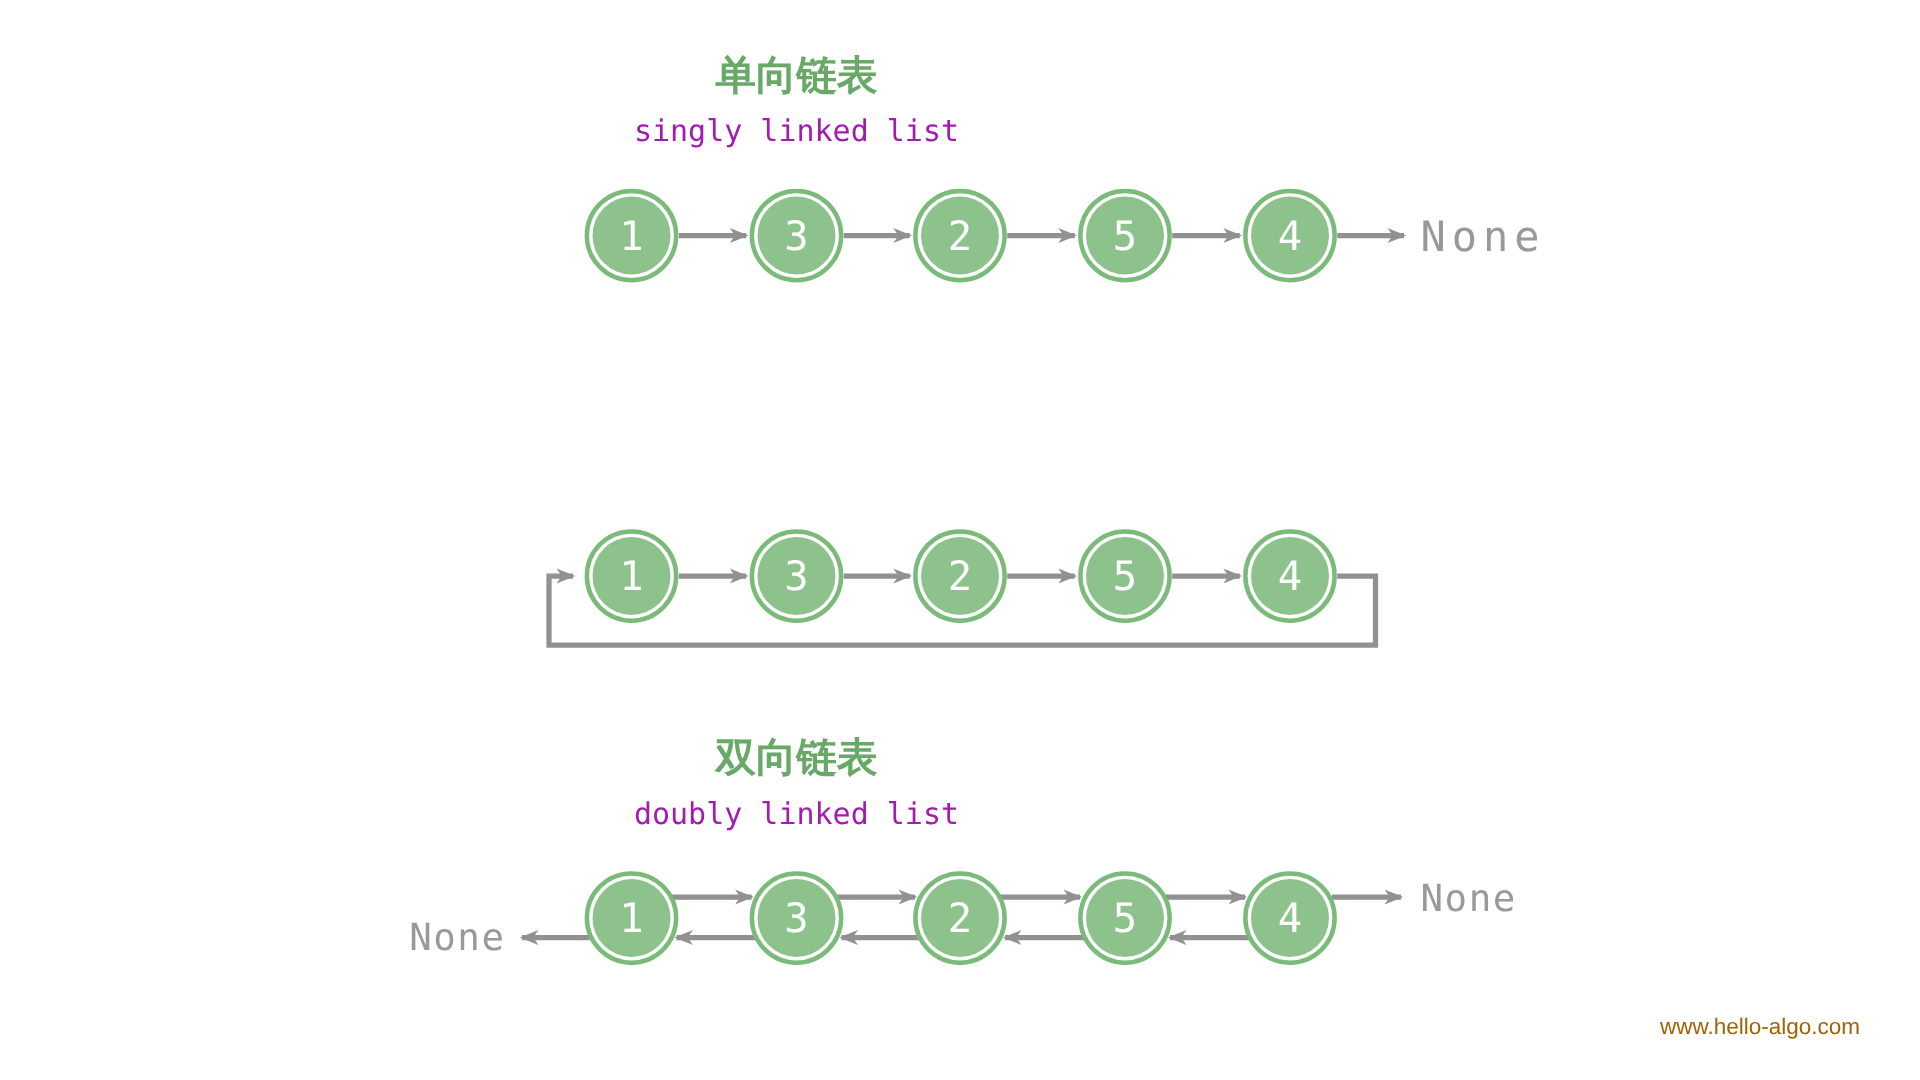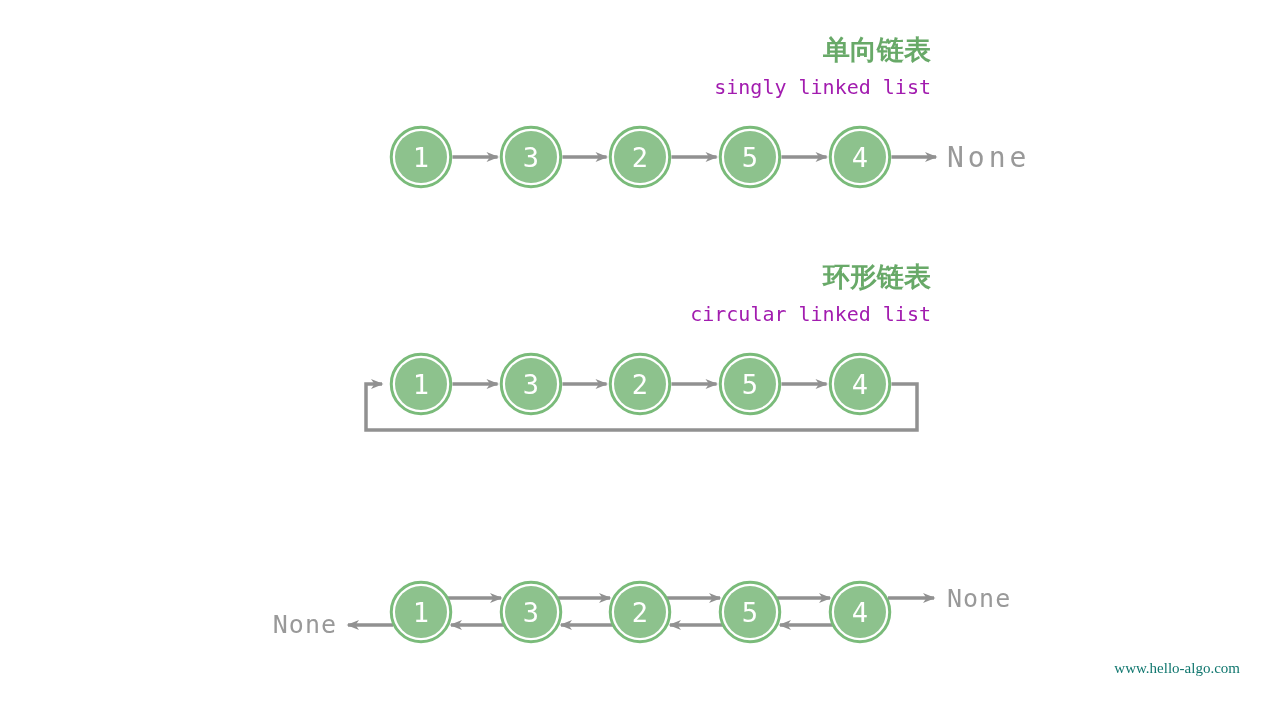--- a/index.html
+++ b/index.html
@@ -6,21 +6,21 @@
   .canvas{
     position:relative;
     width:1280px;height:720px;
     background:#ffffff;
     overflow:hidden;
     font-family:"DejaVu Sans Mono", monospace;
   }
   .sec-head{
     position:absolute;
     left:131px;width:800px;
-    text-align:right;
+    text-align:center;
   }
   .sec-head .zh{
     margin:0;
     font-family:"Liberation Sans", sans-serif;
     font-size:27px;
     line-height:30px;
     font-weight:700;
     color:#68A968;
   }
   .sec-head .en{
@@ -29,41 +29,41 @@
     font-size:20px;
     line-height:26px;
     color:#a21caf;
   }
   #head-singly{top:35px;}
   #head-circular{top:262px;}
   #head-doubly{top:490px;}
   svg.diagram{position:absolute;left:0;top:0;}
   .watermark{
     position:absolute;
-    right:40px;top:660px;
-    font-family:Liberation Serif, serif;
+    right:40px;top:676px;
+    font-family:Liberation Sans, sans-serif;
     font-size:15px;
-    color:#0f766e;
+    color:#a16207;
   }
 </style>
 </head>
 <body>
 
 <div class="canvas">
 
   <header class="sec-head" id="head-singly">
     <h2 class="zh">单向链表</h2>
     <div class="en">singly linked list</div>
   </header>
 
-  <header class="sec-head" id="head-circular">
-    <h2 class="zh">环形链表</h2>
-    <div class="en">circular linked list</div>
+
+  <header class="sec-head" id="head-doubly">
+    <h2 class="zh">双向链表</h2>
+    <div class="en">doubly linked list</div>
   </header>
-
 
   <svg class="diagram" id="diagram" width="1280" height="720" viewBox="0 0 1280 720">
       <defs>
         <marker id="ah" markerUnits="userSpaceOnUse" markerWidth="18" markerHeight="14" refX="12" refY="6" orient="auto">
           <path d="M1,1 L13.5,6 L1,11 L4.5,6 Z" fill="#919191"></path>
         </marker>
       </defs>
       <line x1="452.5" y1="157" x2="497.5" y2="157" stroke="#919191" stroke-width="3.5" marker-end="url(#ah)"></line>
       <line x1="562.5" y1="157" x2="606.5" y2="157" stroke="#919191" stroke-width="3.5" marker-end="url(#ah)"></line>
       <line x1="671.5" y1="157" x2="716.5" y2="157" stroke="#919191" stroke-width="3.5" marker-end="url(#ah)"></line>

